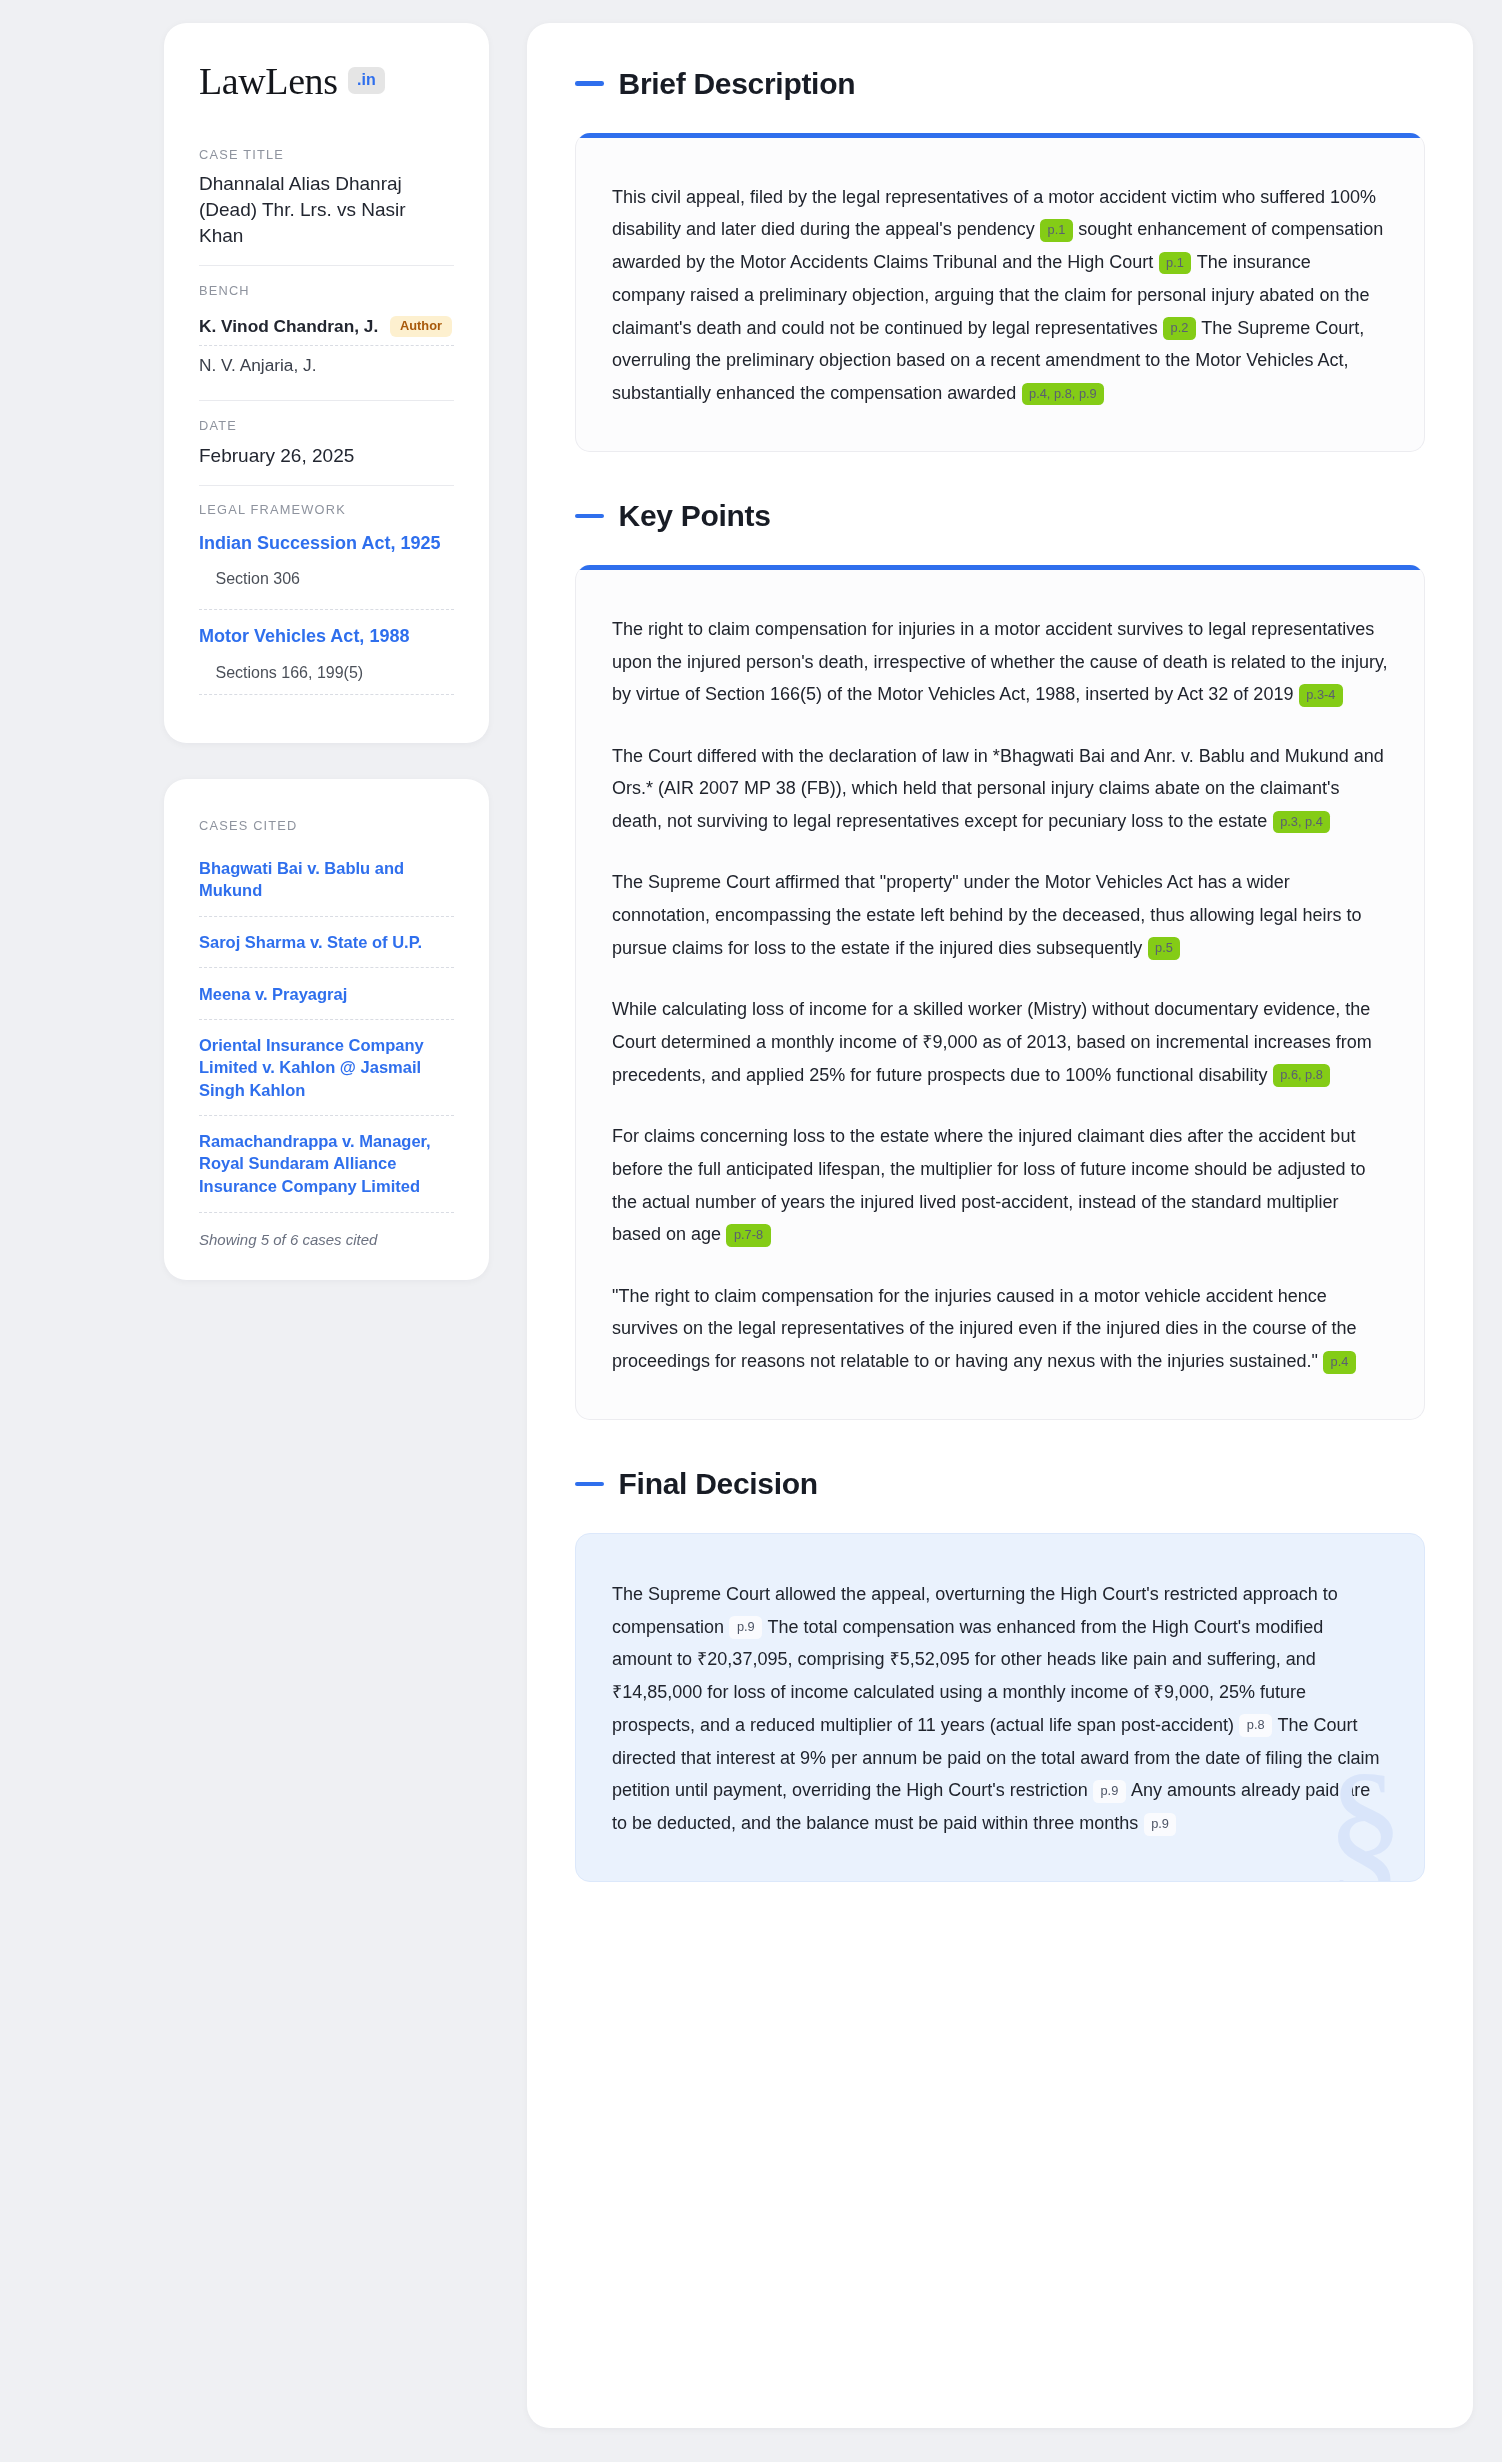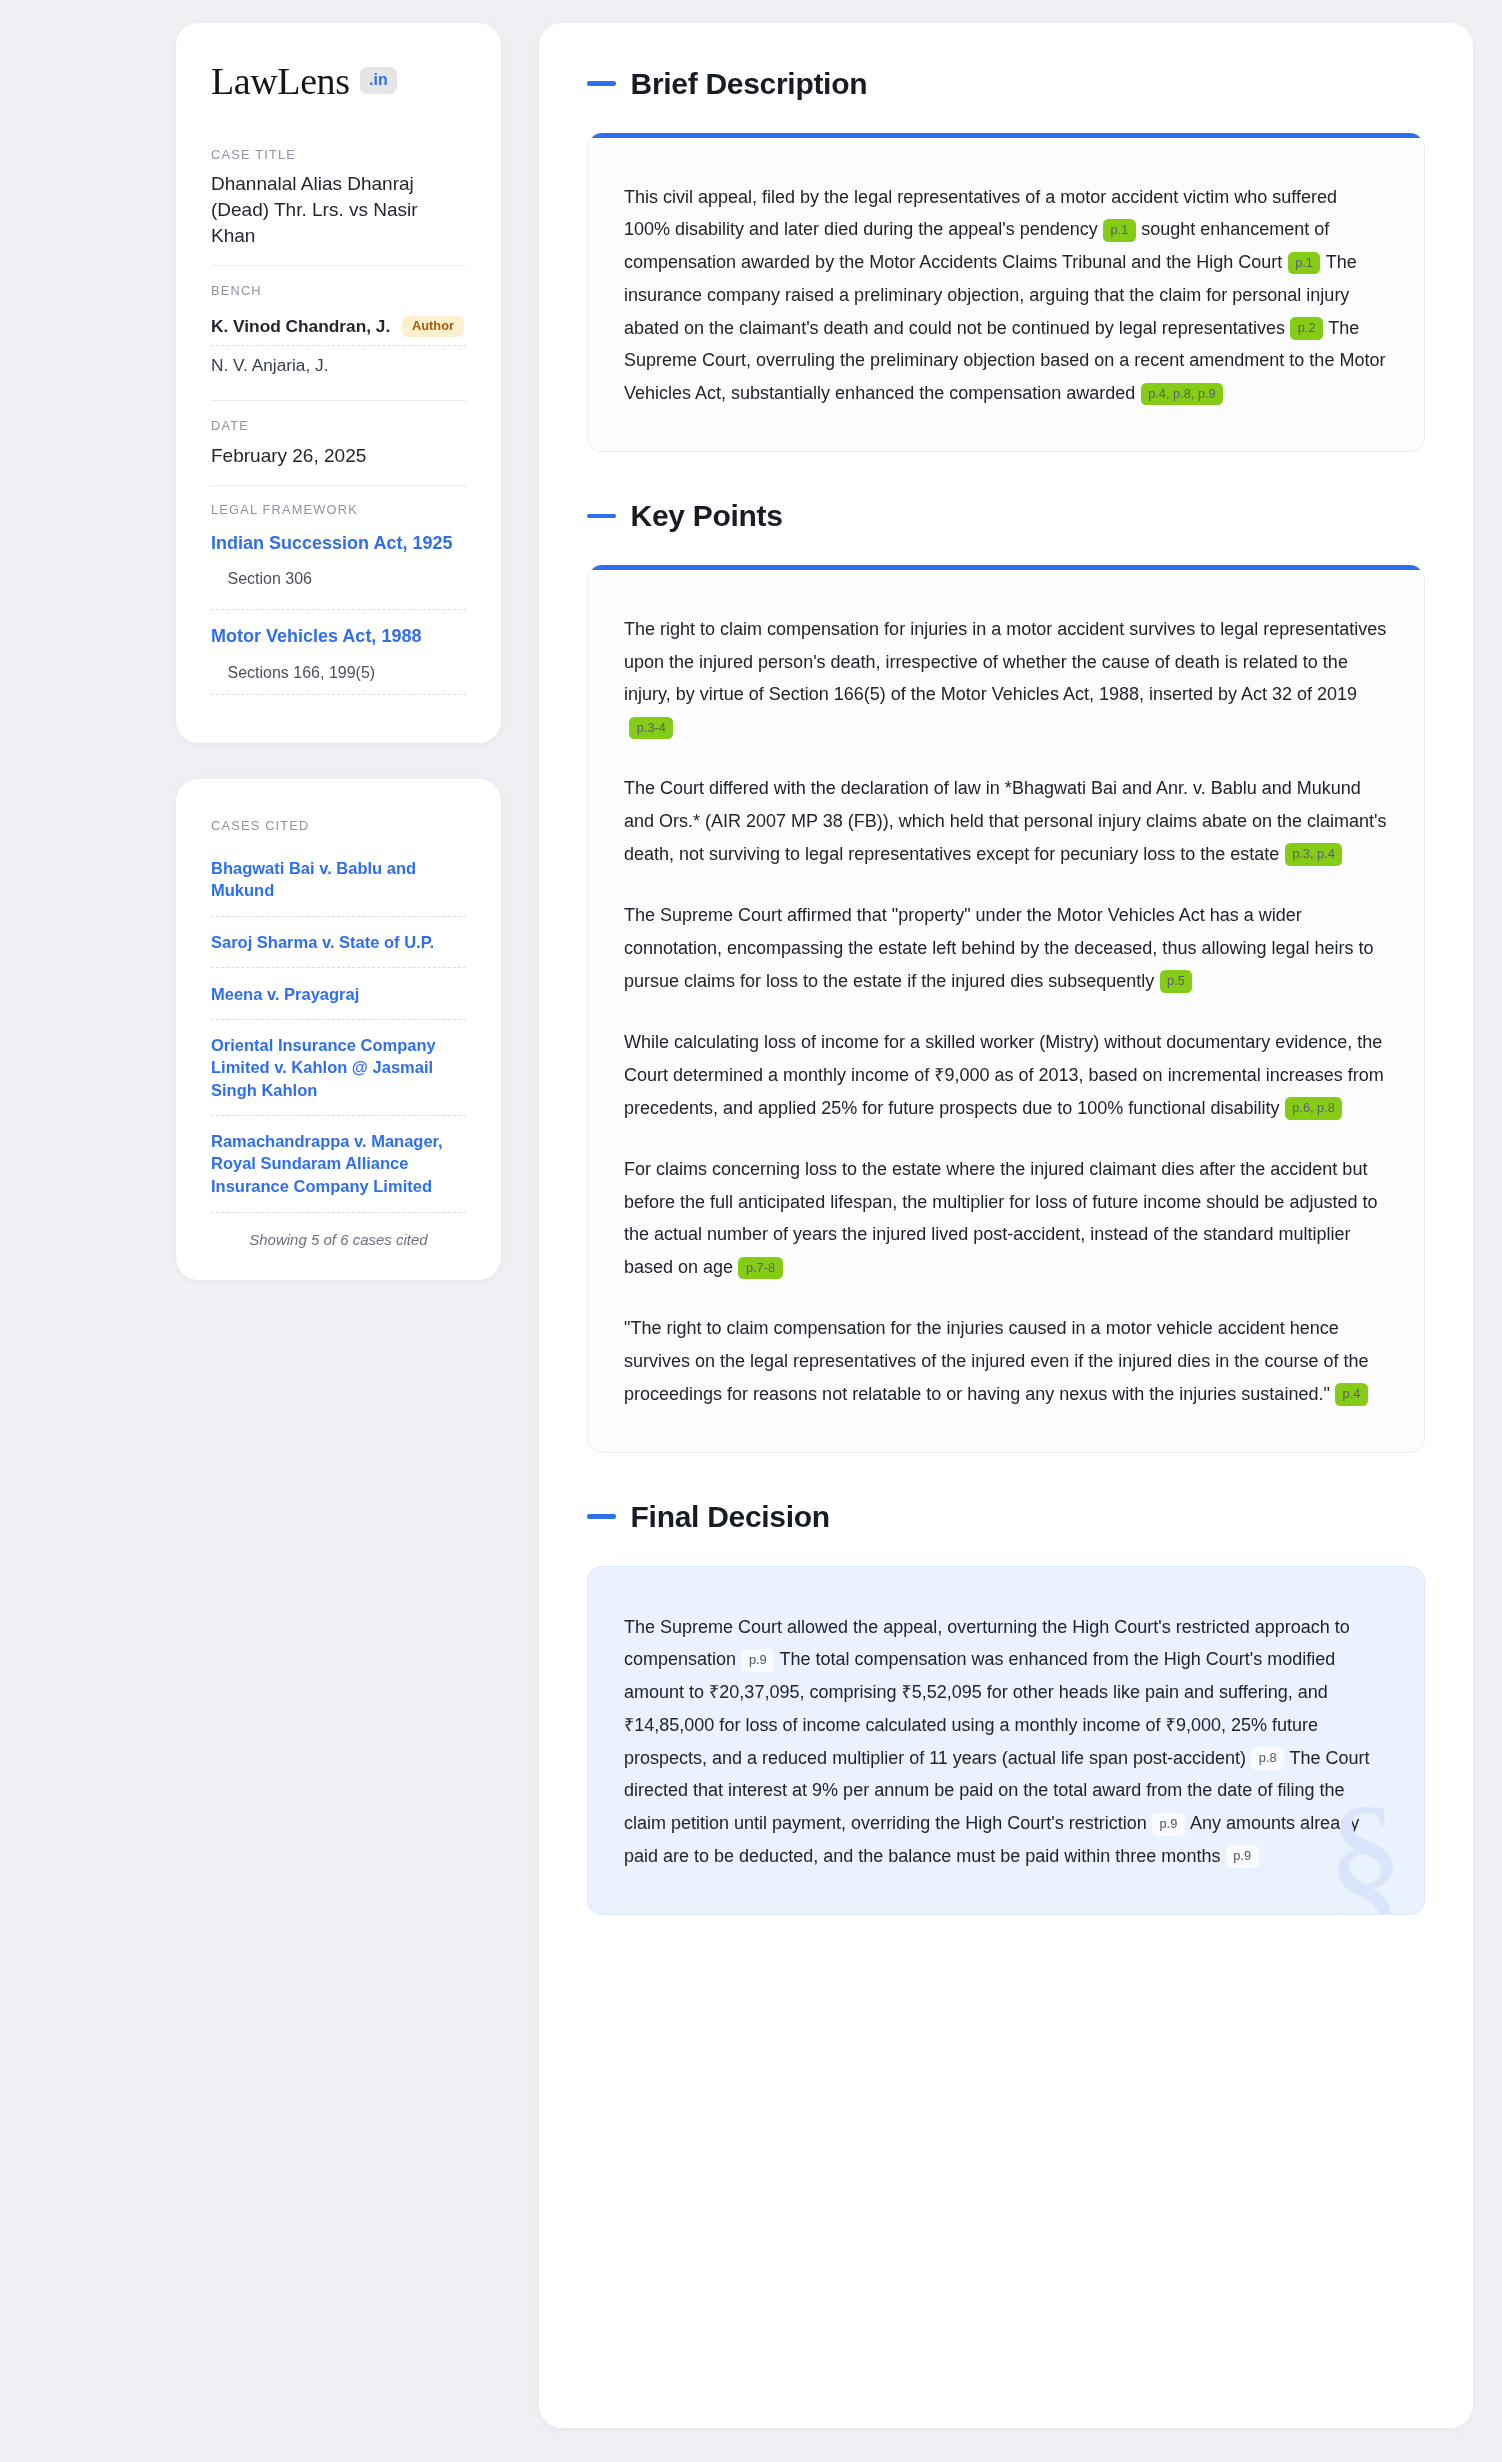--- a/index.html
+++ b/index.html
@@ -13,21 +13,21 @@
     width: 1503px;
     min-height: 2462px;
     background: #eff0f3;
     display: flex;
     align-items: flex-start;
     gap: 38px;
     padding: 22.5px 30px 30px 164px;
   }
 
   
-  .sidebar { width: 325px; flex: 0 0 325px; display: flex; flex-direction: column; gap: 36px; margin-left: 12px; }
+  .sidebar { width: 325px; flex: 0 0 325px; display: flex; flex-direction: column; gap: 36px; }
   .card {
     background: #ffffff;
     border-radius: 22.5px;
     box-shadow: 0 1.5px 7.5px rgba(20,25,40,0.045);
   }
   .side-card { padding: 39px 35px 32px 35px; }
 
   .logo-row { display: flex; align-items: center; gap: 10.5px; margin-bottom: 47px; }
   .logo-text {
     font-family: "Liberation Serif", serif;
@@ -110,21 +110,21 @@
     line-height: 1.34;
     color: #2f6fed;
     font-weight: bold;
     padding: 14.3px 0 14.3px 0;
   }
   .case-item + .case-item { border-top: 0.8px dashed #d9dce3; }
   .cases-footer {
     border-top: 0.8px dashed #d9dce3;
     padding-top: 18px;
     margin-top: 1.5px;
-    text-align: center;
+    text-align: left;
     font-size: 15px;
     font-style: italic;
     color: #6b7180;
   }
 
   
   .main {
     flex: 1;
     background: #ffffff;
     border-radius: 22.5px;

